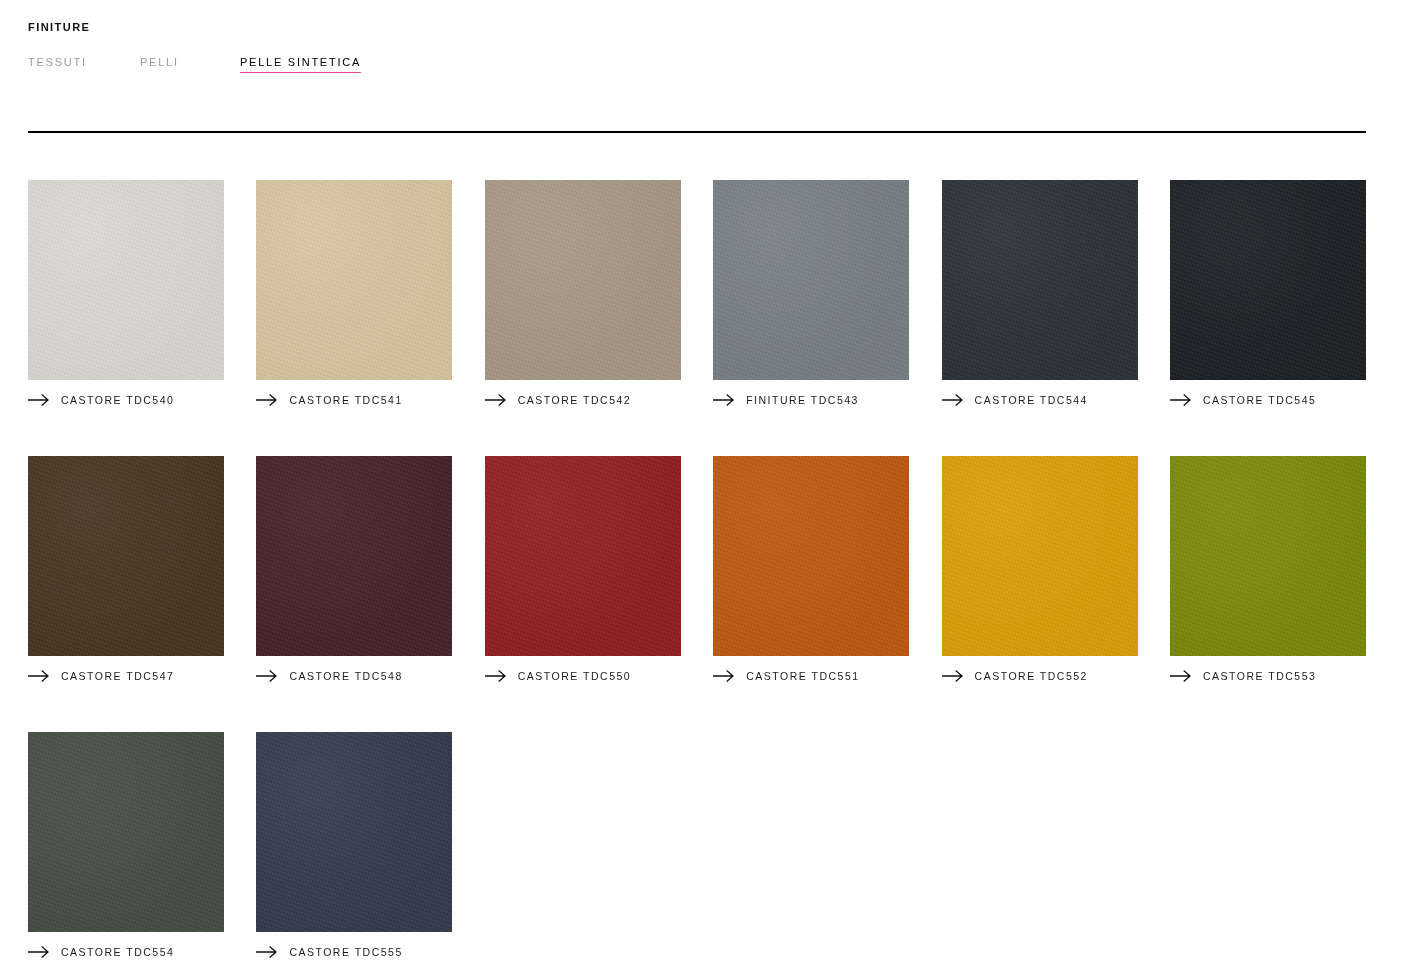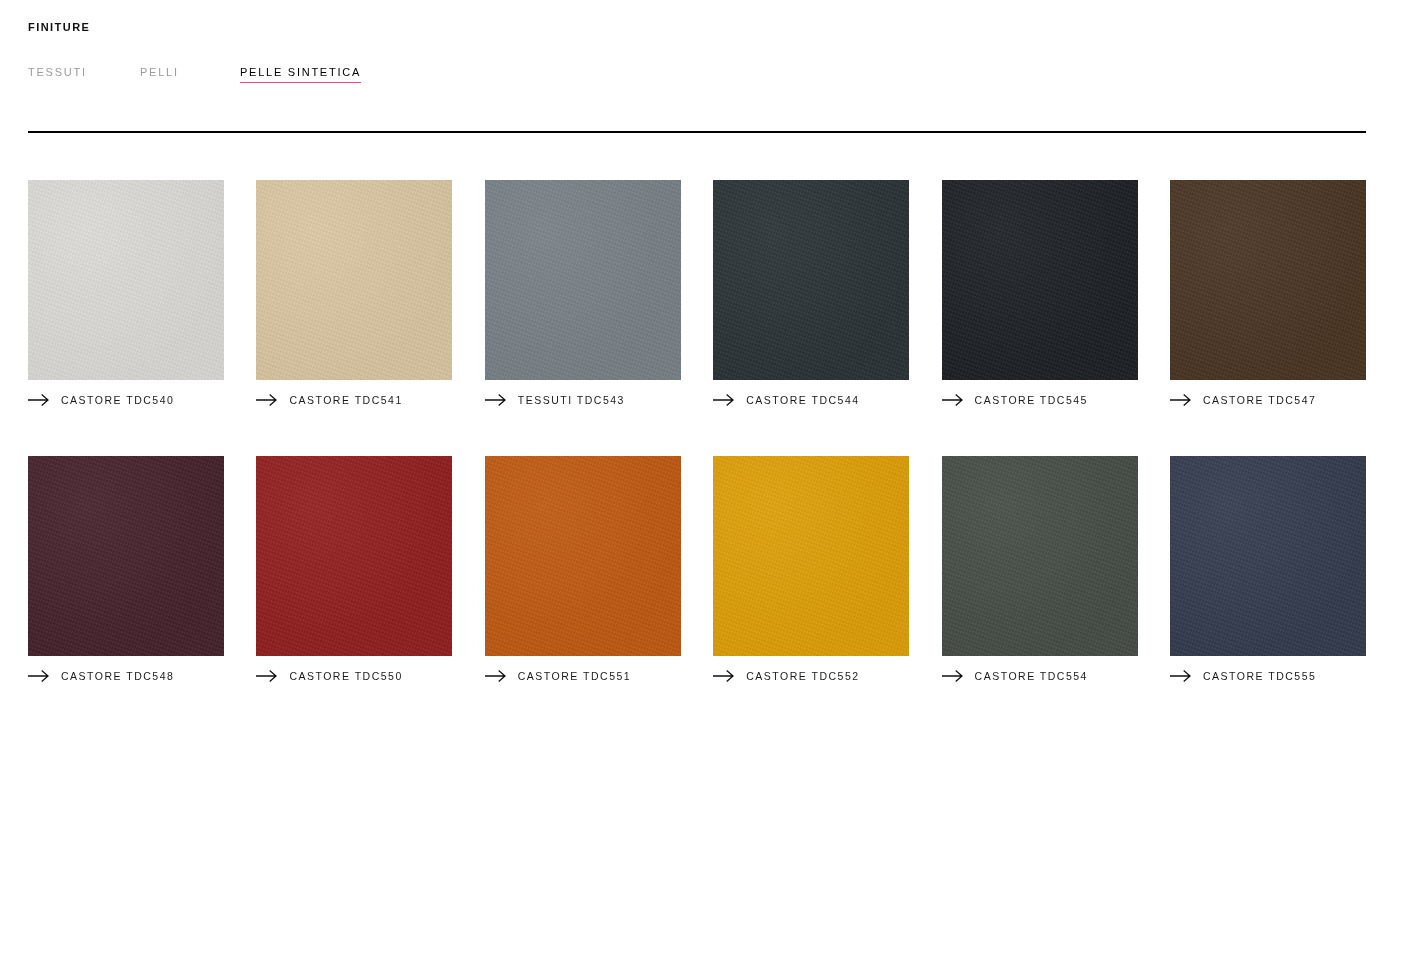--- a/index.html
+++ b/index.html
@@ -31,21 +31,21 @@
     font-size: 11px;
     font-weight: 700;
     letter-spacing: 1.45px;
     color: #111111;
     padding-top: 20px;
     line-height: 14px;
   }
 
   .tabs {
     position: relative;
-    margin-top: 30px;
+    margin-top: 20px;
     height: 18px;
   }
 
   .tab {
     position: absolute;
     top: 0;
     font-size: 11px;
     letter-spacing: 1.75px;
     line-height: 16px;
     color: #9b9b9b;
@@ -170,28 +170,39 @@
         <div class="swatch-label">
           <span class="arrow-icon">
             <svg width="22" height="12" viewBox="0 0 22 12" fill="none" xmlns="http://www.w3.org/2000/svg">
               <path d="M0.5 6 H19.5 M14.2 0.9 L20 6 L14.2 11.1" stroke="#111111" stroke-width="1.3" stroke-linecap="square" stroke-linejoin="miter" fill="none"></path>
             </svg>
           </span>
           <span class="swatch-name">CASTORE TDC541</span>
         </div>
       </div>
       <div class="swatch-cell">
+        <div class="swatch-chip" style="background-color: rgb(170, 155, 136);"></div>
+        <div class="swatch-label">
+          <span class="arrow-icon">
+            <svg width="22" height="12" viewBox="0 0 22 12" fill="none" xmlns="http://www.w3.org/2000/svg">
+              <path d="M0.5 6 H19.5 M14.2 0.9 L20 6 L14.2 11.1" stroke="#111111" stroke-width="1.3" stroke-linecap="square" stroke-linejoin="miter" fill="none"></path>
+            </svg>
+          </span>
+          <span class="swatch-name">CASTORE TDC542</span>
+        </div>
+      </div>
+      <div class="swatch-cell">
         <div class="swatch-chip" style="background-color: rgb(121, 130, 136);"></div>
         <div class="swatch-label">
           <span class="arrow-icon">
             <svg width="22" height="12" viewBox="0 0 22 12" fill="none" xmlns="http://www.w3.org/2000/svg">
               <path d="M0.5 6 H19.5 M14.2 0.9 L20 6 L14.2 11.1" stroke="#111111" stroke-width="1.3" stroke-linecap="square" stroke-linejoin="miter" fill="none"></path>
             </svg>
           </span>
-          <span class="swatch-name">TESSUTI TDC543</span>
+          <span class="swatch-name">FINITURE TDC543</span>
         </div>
       </div>
       <div class="swatch-cell">
         <div class="swatch-chip" style="background-color: rgb(43, 51, 55);"></div>
         <div class="swatch-label">
           <span class="arrow-icon">
             <svg width="22" height="12" viewBox="0 0 22 12" fill="none" xmlns="http://www.w3.org/2000/svg">
               <path d="M0.5 6 H19.5 M14.2 0.9 L20 6 L14.2 11.1" stroke="#111111" stroke-width="1.3" stroke-linecap="square" stroke-linejoin="miter" fill="none"></path>
             </svg>
           </span>
@@ -258,20 +269,31 @@
         <div class="swatch-label">
           <span class="arrow-icon">
             <svg width="22" height="12" viewBox="0 0 22 12" fill="none" xmlns="http://www.w3.org/2000/svg">
               <path d="M0.5 6 H19.5 M14.2 0.9 L20 6 L14.2 11.1" stroke="#111111" stroke-width="1.3" stroke-linecap="square" stroke-linejoin="miter" fill="none"></path>
             </svg>
           </span>
           <span class="swatch-name">CASTORE TDC552</span>
         </div>
       </div>
       <div class="swatch-cell">
+        <div class="swatch-chip" style="background-color: rgb(125, 140, 9);"></div>
+        <div class="swatch-label">
+          <span class="arrow-icon">
+            <svg width="22" height="12" viewBox="0 0 22 12" fill="none" xmlns="http://www.w3.org/2000/svg">
+              <path d="M0.5 6 H19.5 M14.2 0.9 L20 6 L14.2 11.1" stroke="#111111" stroke-width="1.3" stroke-linecap="square" stroke-linejoin="miter" fill="none"></path>
+            </svg>
+          </span>
+          <span class="swatch-name">CASTORE TDC553</span>
+        </div>
+      </div>
+      <div class="swatch-cell">
         <div class="swatch-chip" style="background-color: rgb(70, 78, 71);"></div>
         <div class="swatch-label">
           <span class="arrow-icon">
             <svg width="22" height="12" viewBox="0 0 22 12" fill="none" xmlns="http://www.w3.org/2000/svg">
               <path d="M0.5 6 H19.5 M14.2 0.9 L20 6 L14.2 11.1" stroke="#111111" stroke-width="1.3" stroke-linecap="square" stroke-linejoin="miter" fill="none"></path>
             </svg>
           </span>
           <span class="swatch-name">CASTORE TDC554</span>
         </div>
       </div>

